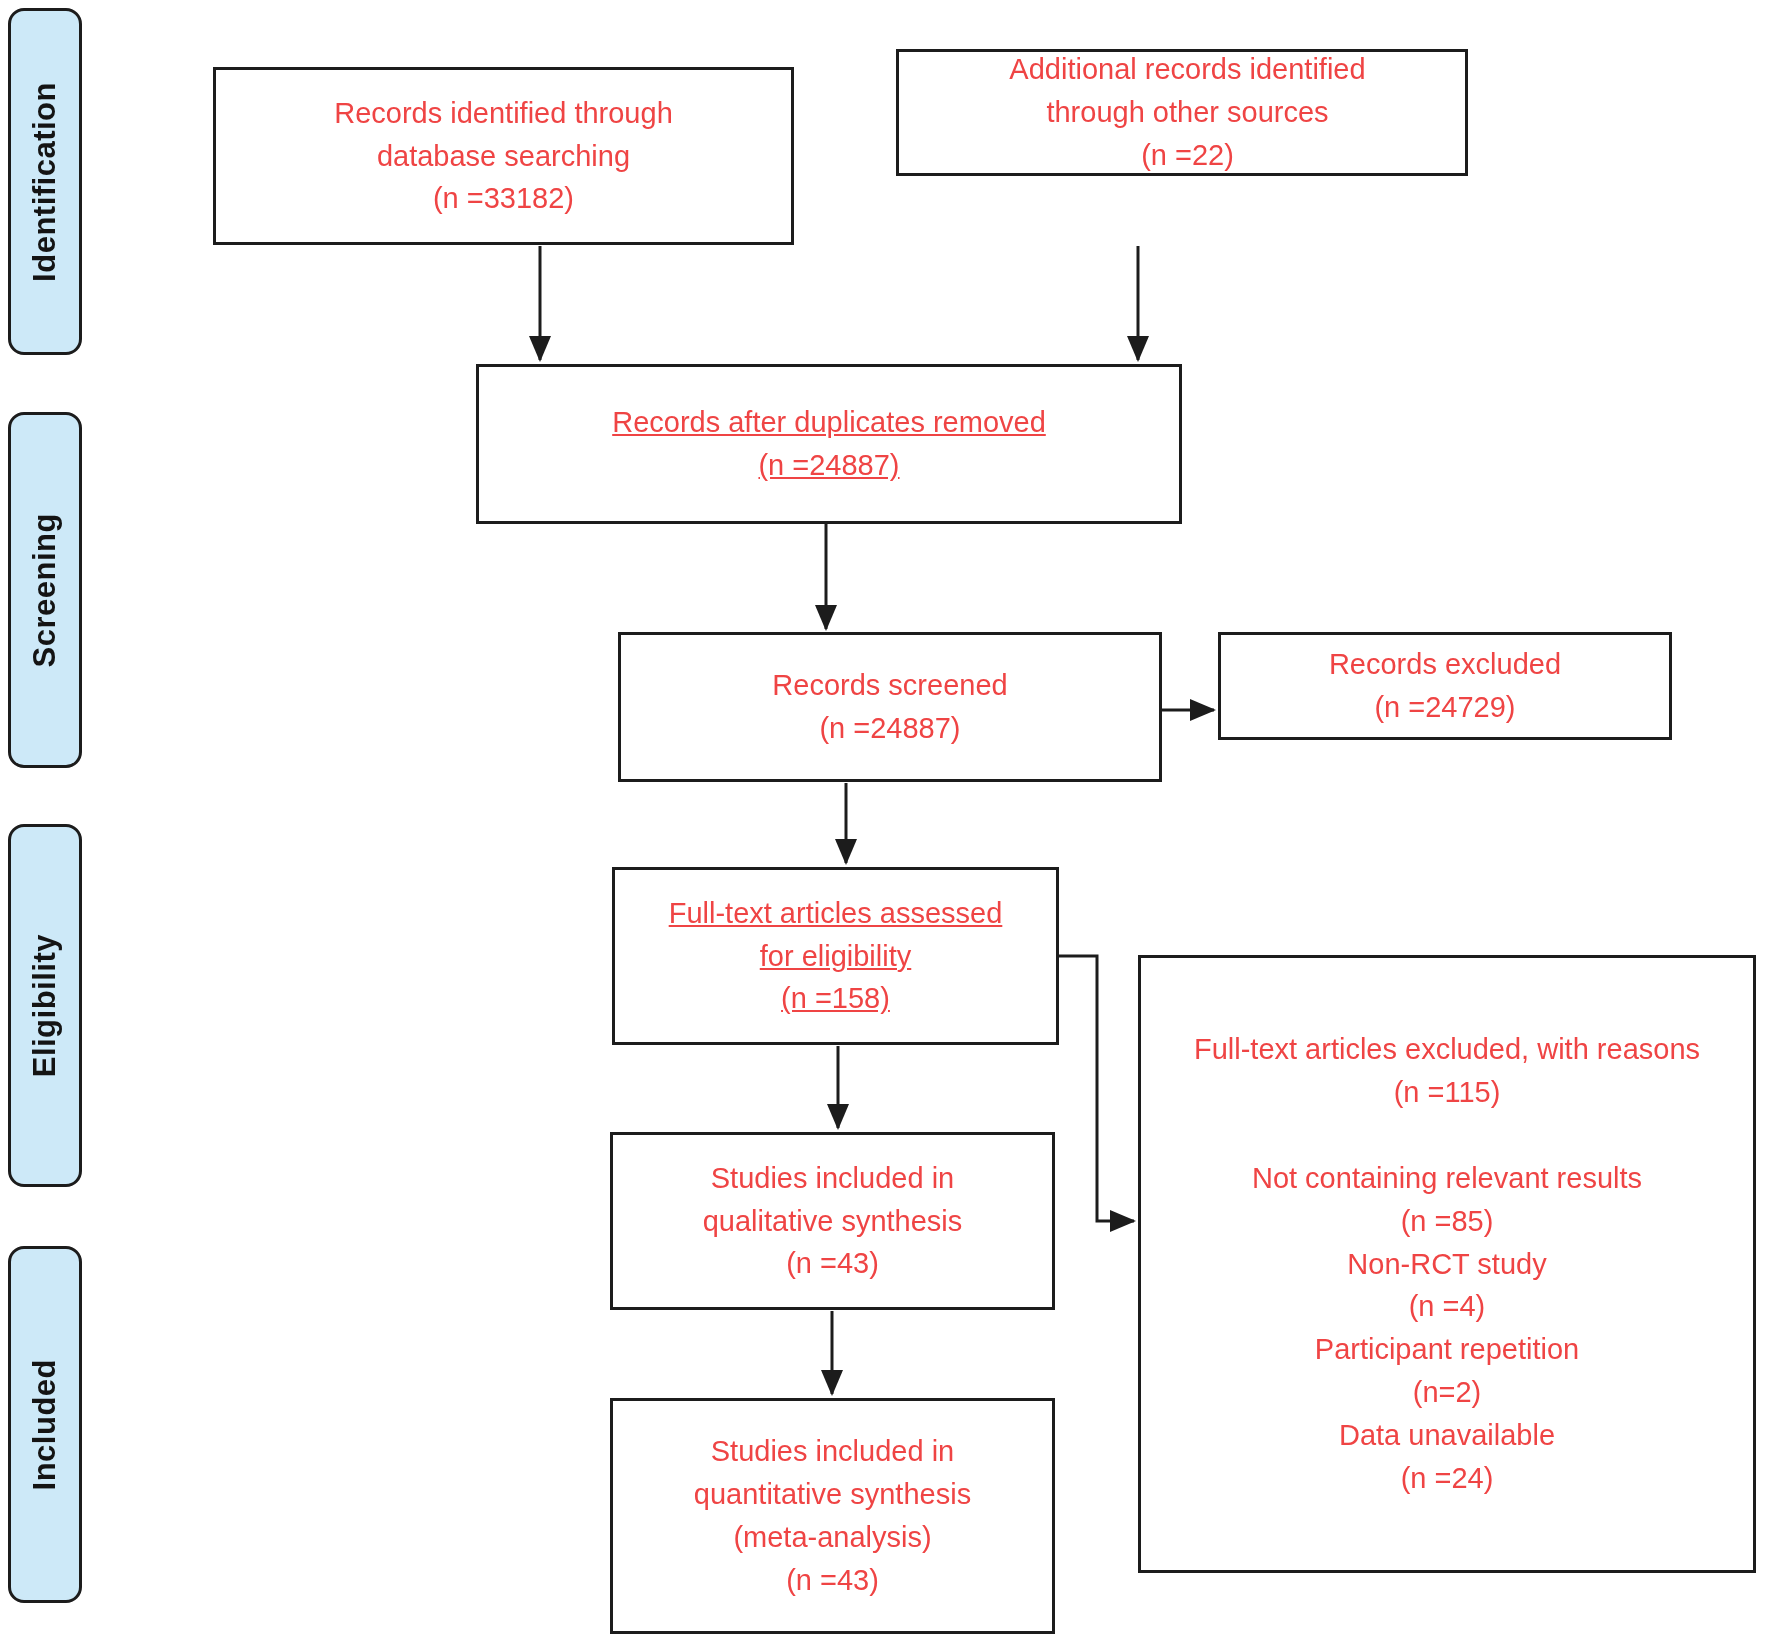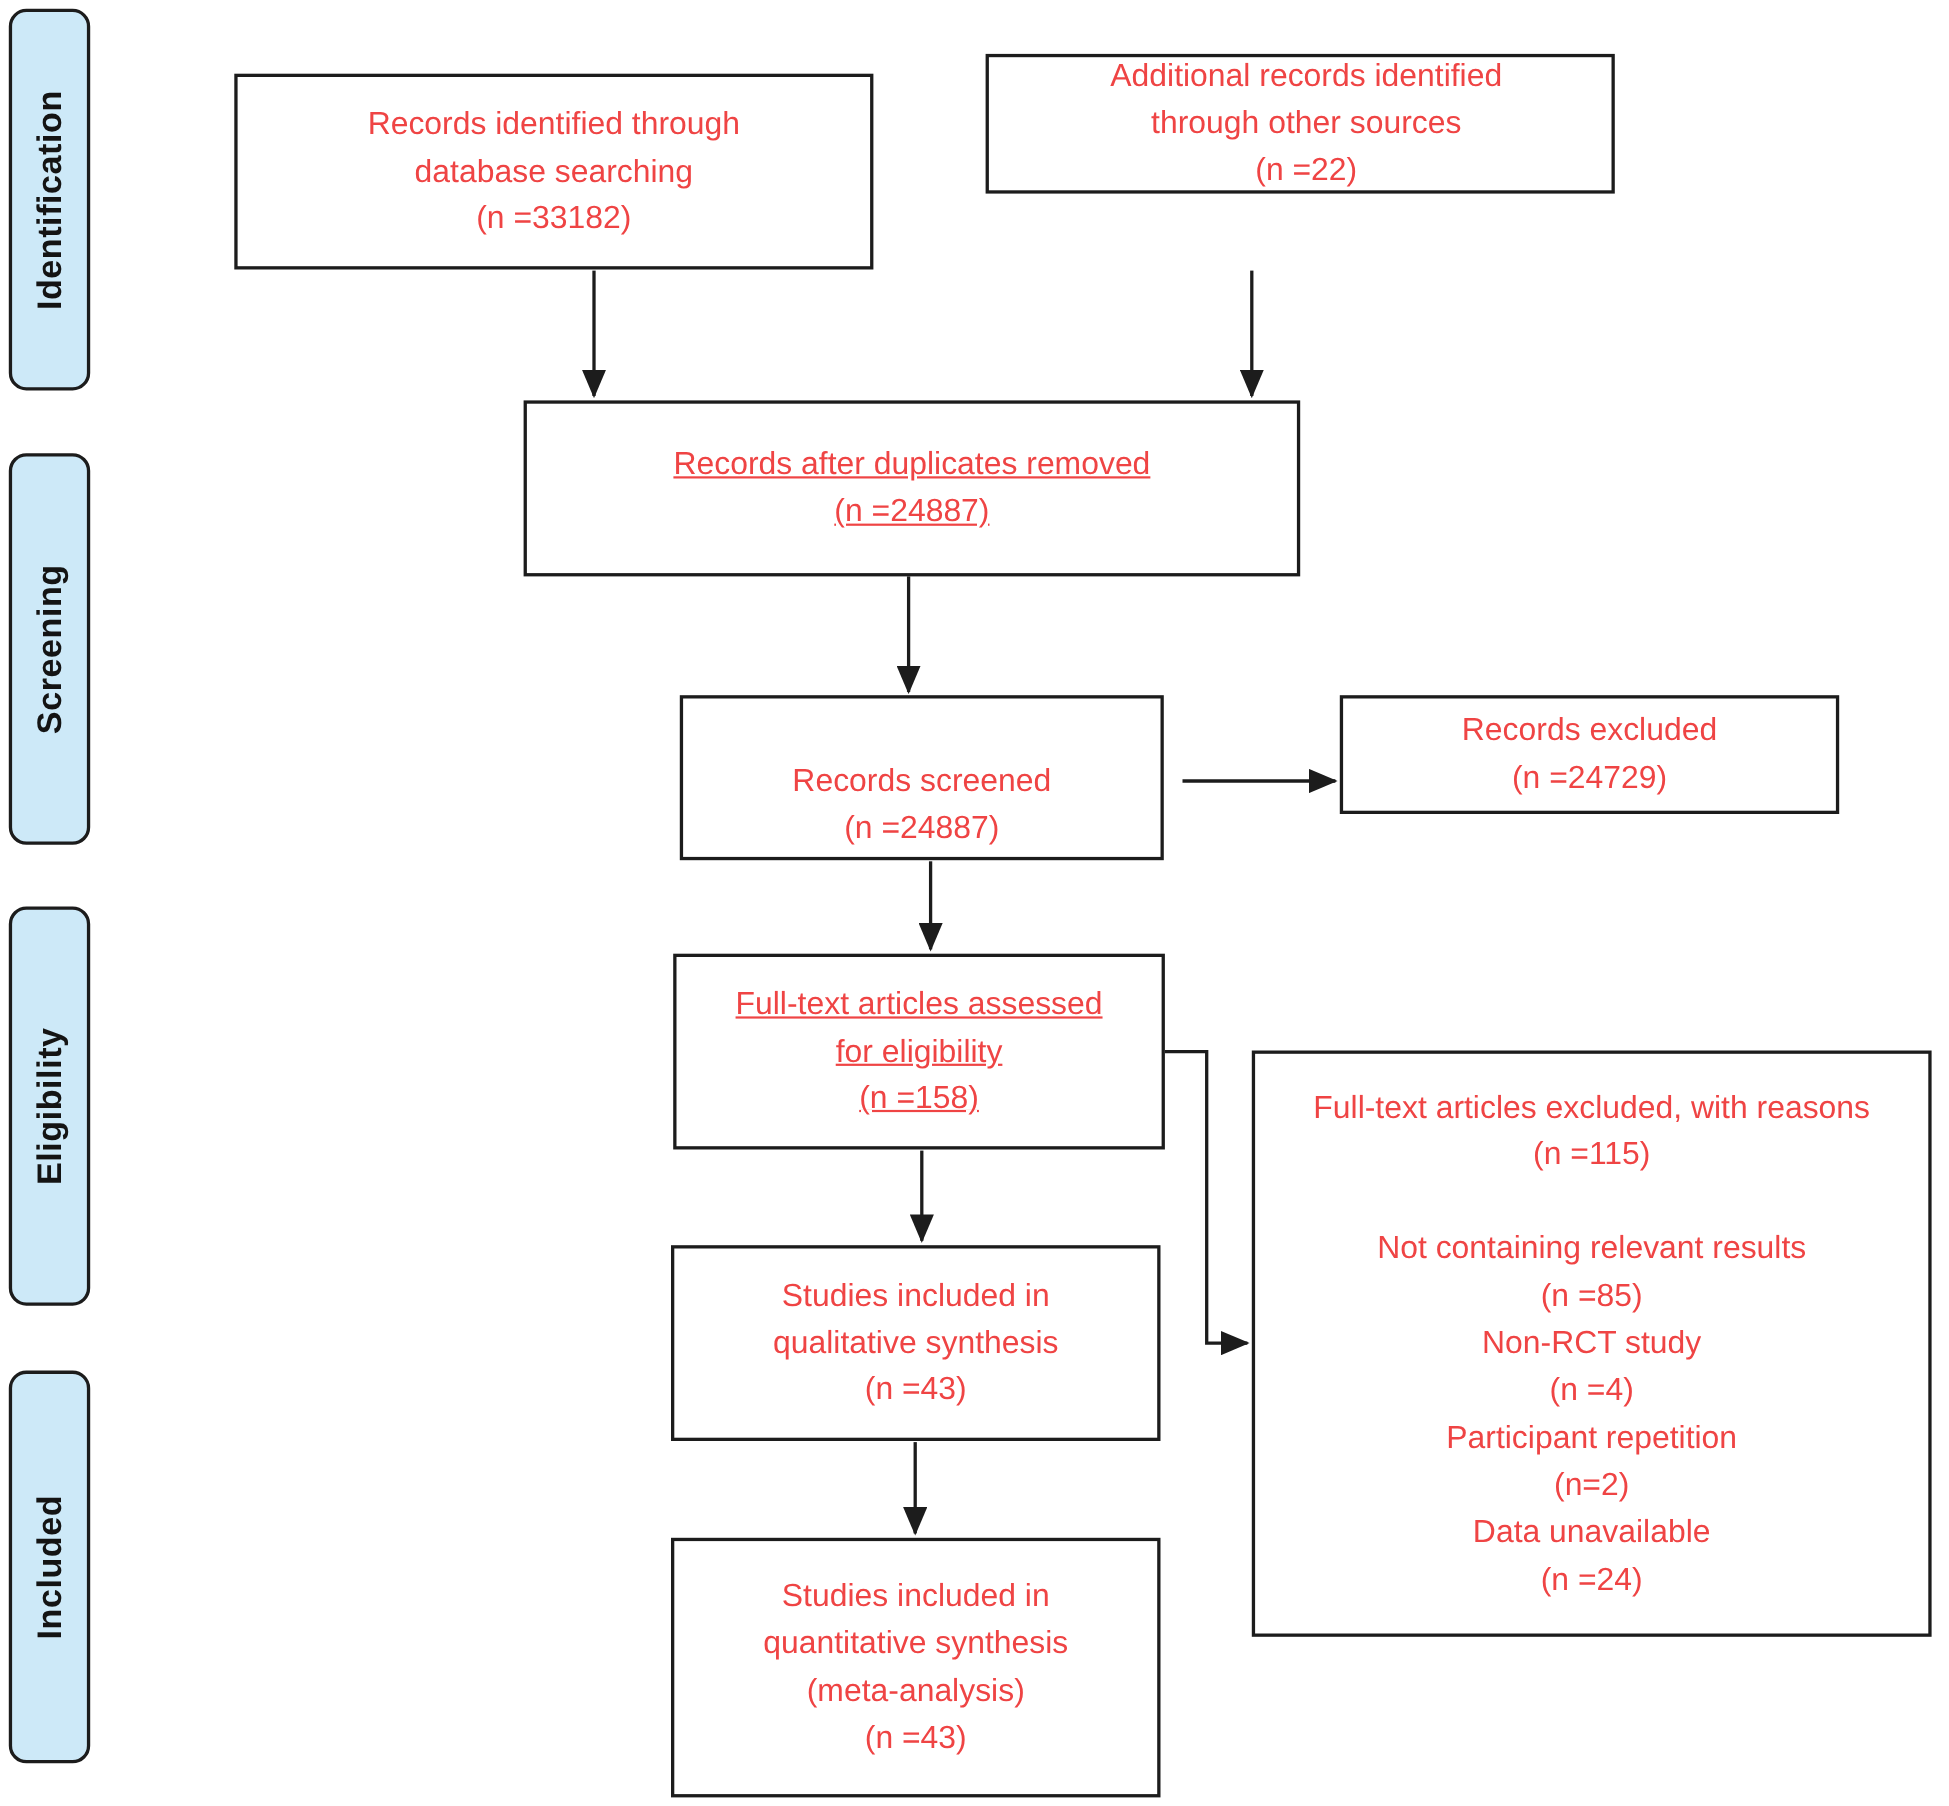--- a/index.html
+++ b/index.html
@@ -62,24 +62,24 @@
   }
   
   #tab-identification { top: 8px;    height: 347px; }
   #tab-screening      { top: 412px;  height: 356px; }
   #tab-eligibility    { top: 824px;  height: 363px; }
   #tab-included       { top: 1246px; height: 357px; }
   
   #box-identified      { left: 213px;  top: 67px;   width: 581px; height: 178px; }
   #box-additional      { left: 896px;  top: 49px;   width: 572px; height: 127px; padding-left: 11px; }
   #box-deduplicated    { left: 476px;  top: 364px;  width: 706px; height: 160px; text-decoration: underline; }
-  #box-screened        { left: 618px;  top: 632px;  width: 440px; height: 150px; align-items: flex-end; }
+  #box-screened        { left: 618px;  top: 632px;  width: 544px; height: 150px; }
   #box-excluded        { left: 1218px; top: 632px;  width: 454px; height: 108px; }
   #box-fulltext        { left: 612px;  top: 867px;  width: 447px; height: 178px; text-decoration: underline; }
-  #box-fulltext-excl   { left: 1138px; top: 955px;  width: 618px; height: 533px; }
+  #box-fulltext-excl   { left: 1138px; top: 955px;  width: 618px; height: 618px; }
   #box-qualitative     { left: 610px;  top: 1132px; width: 445px; height: 178px; }
   #box-quantitative    { left: 610px;  top: 1398px; width: 445px; height: 236px; }
 </style>
 </head>
 <body>
 
 <div id="diagram">
 
   <svg id="connectors" viewBox="0 0 1772 1642">
     <defs>

